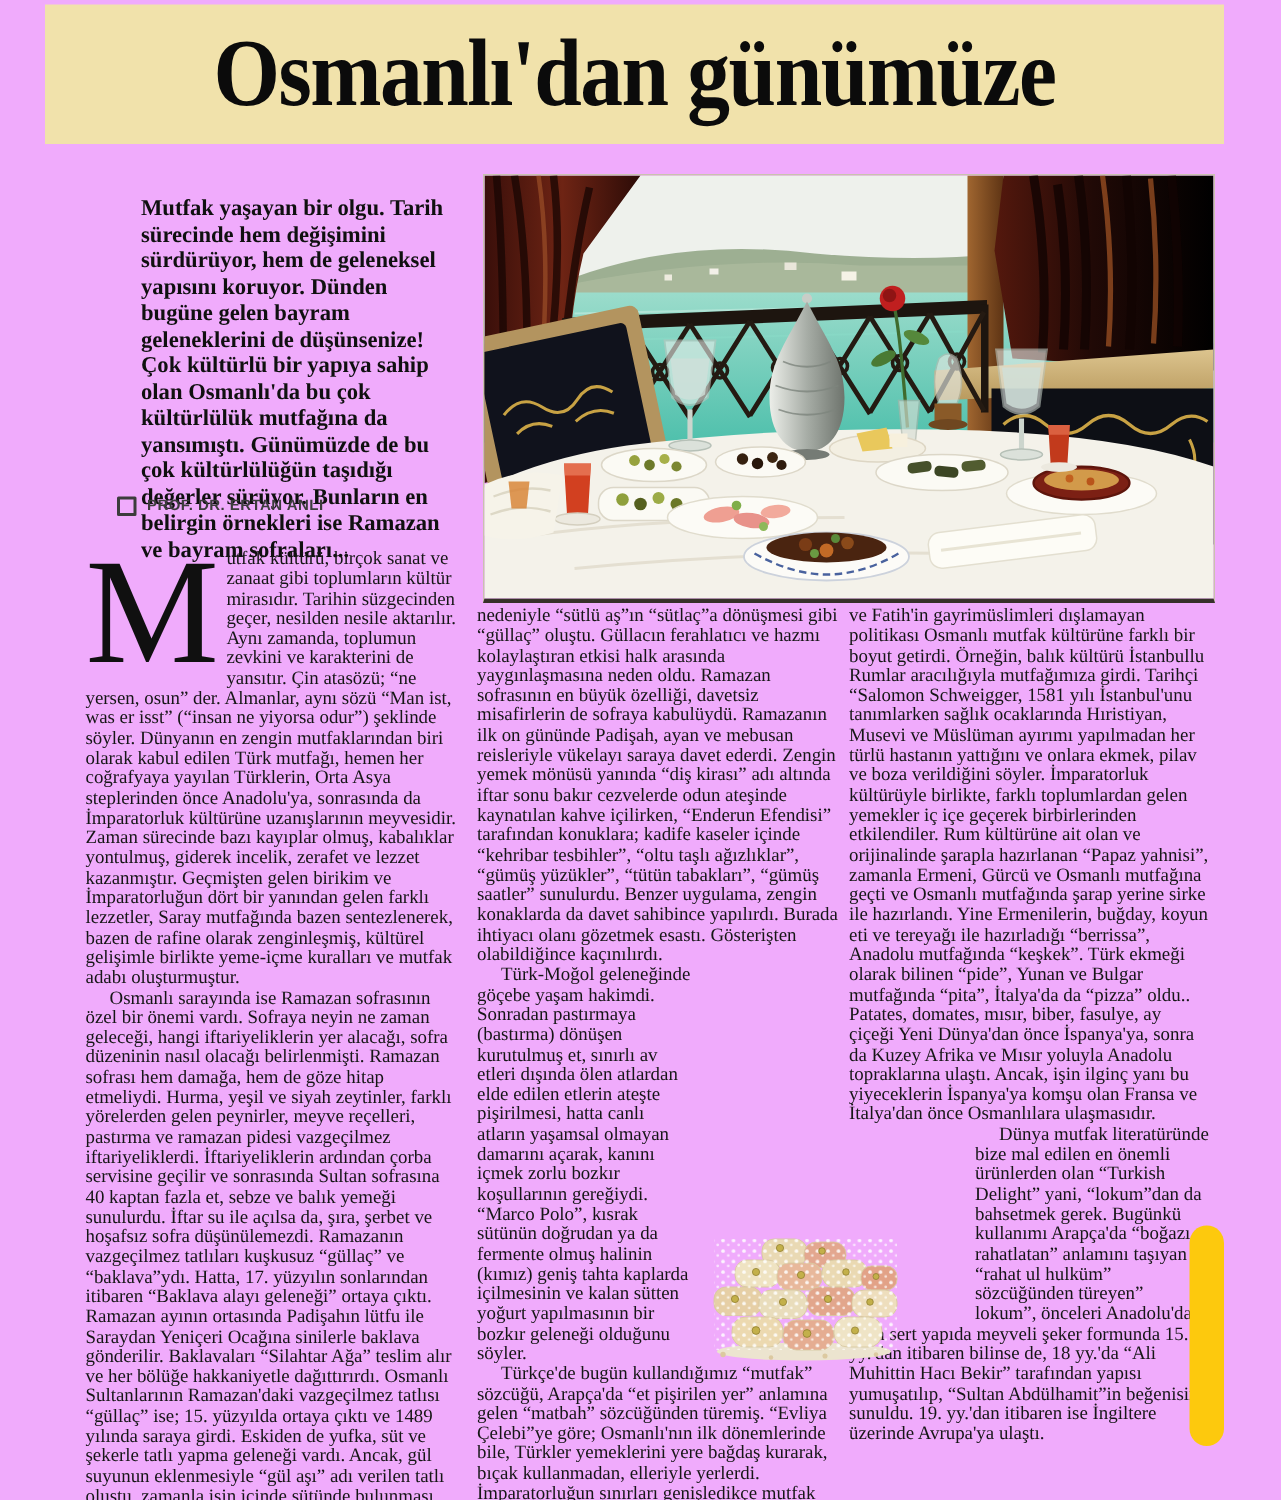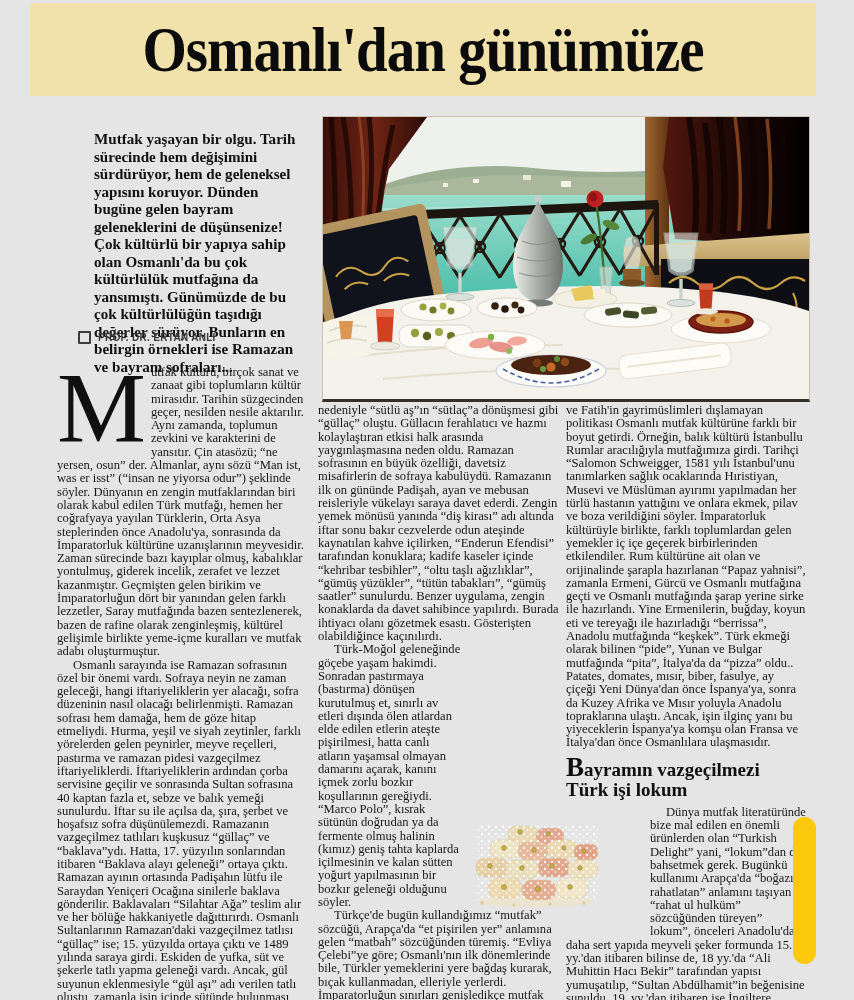--- a/index.html
+++ b/index.html
@@ -1,18 +1,18 @@
 <!DOCTYPE html>
 <html><head>
 <meta charset="utf-8">
 <style>
   html,body{margin:0;padding:0;background:#ffffff;}
   body{width:854px;height:1000px;position:relative;overflow:hidden;
        font-family:"Liberation Serif",serif;color:#151515;}
-  .page{position:absolute;inset:0;background:#e5e5e5;padding-left:28px;}
+  .page{position:absolute;inset:0;background:#f0abfc;padding-left:28px;}
 
   
   .banner{position:absolute;left:30px;top:3px;width:786px;height:93px;
           display:flex;align-items:center;justify-content:center;}
   .banner h1{margin:0;font-family:"Liberation Serif",serif;font-weight:bold;
              font-size:57px;color:#0b0b0b;transform:scaleY(1.12);letter-spacing:-1px;white-space:nowrap;}
 
   
   .lede{position:absolute;left:78px;top:115px;width:241px;}
   .lede p{margin:16px;font-weight:bold;font-size:15.1px;line-height:17.5px;color:#101010;}
@@ -277,21 +277,20 @@
     <p>nedeniyle “sütlü aş”ın “sütlaç”a dönüşmesi gibi “güllaç” oluştu. Güllacın ferahlatıcı ve hazmı kolaylaştıran etkisi halk arasında yaygınlaşmasına neden oldu. Ramazan sofrasının en büyük özelliği, davetsiz misafirlerin de sofraya kabulüydü. Ramazanın ilk on gününde Padişah, ayan ve mebusan reisleriyle vükelayı saraya davet ederdi. Zengin yemek mönüsü yanında “diş kirası” adı altında iftar sonu bakır cezvelerde odun ateşinde kaynatılan kahve içilirken, “Enderun Efendisi” tarafından konuklara; kadife kaseler içinde “kehribar tesbihler”, “oltu taşlı ağızlıklar”, “gümüş yüzükler”, “tütün tabakları”, “gümüş saatler” sunulurdu. Benzer uygulama, zengin konaklarda da davet sahibince yapılırdı. Burada ihtiyacı olanı gözetmek esastı. Gösterişten olabildiğince kaçınılırdı.</p>
     <div class="flow">
       <span class="spacer spacer-right"></span>
       <p class="indent">Türk-Moğol geleneğinde göçebe yaşam hakimdi. Sonradan pastırmaya (bastırma) dönüşen kurutulmuş et, sınırlı av etleri dışında ölen atlardan elde edilen etlerin ateşte pişirilmesi, hatta canlı atların yaşamsal olmayan damarını açarak, kanını içmek zorlu bozkır koşullarının gereğiydi. “Marco Polo”, kısrak sütünün doğrudan ya da fermente olmuş halinin (kımız) geniş tahta kaplarda içilmesinin ve kalan sütten yoğurt yapılmasının bir bozkır geleneği olduğunu söyler.</p>
       <p class="indent">Türkçe'de bugün kullandığımız “mutfak” sözcüğü, Arapça'da “et pişirilen yer” anlamına gelen “matbah” sözcüğünden türemiş. “Evliya Çelebi”ye göre; Osmanlı'nın ilk dönemlerinde bile, Türkler yemeklerini yere bağdaş kurarak, bıçak kullanmadan, elleriyle yerlerdi. İmparatorluğun sınırları genişledikçe mutfak evrim geçirdi. Özellikle, İstanbul'un fethi</p>
     </div>
   </section>
 
   <section class="col col-right">
     <p>ve Fatih'in gayrimüslimleri dışlamayan politikası Osmanlı mutfak kültürüne farklı bir boyut getirdi. Örneğin, balık kültürü İstanbullu Rumlar aracılığıyla mutfağımıza girdi. Tarihçi “Salomon Schweigger, 1581 yılı İstanbul'unu tanımlarken sağlık ocaklarında Hıristiyan, Musevi ve Müslüman ayırımı yapılmadan her türlü hastanın yattığını ve onlara ekmek, pilav ve boza verildiğini söyler. İmparatorluk kültürüyle birlikte, farklı toplumlardan gelen yemekler iç içe geçerek birbirlerinden etkilendiler. Rum kültürüne ait olan ve orijinalinde şarapla hazırlanan “Papaz yahnisi”, zamanla Ermeni, Gürcü ve Osmanlı mutfağına geçti ve Osmanlı mutfağında şarap yerine sirke ile hazırlandı. Yine Ermenilerin, buğday, koyun eti ve tereyağı ile hazırladığı “berrissa”, Anadolu mutfağında “keşkek”. Türk ekmeği olarak bilinen “pide”, Yunan ve Bulgar mutfağında “pita”, İtalya'da da “pizza” oldu.. Patates, domates, mısır, biber, fasulye, ay çiçeği Yeni Dünya'dan önce İspanya'ya, sonra da Kuzey Afrika ve Mısır yoluyla Anadolu topraklarına ulaştı. Ancak, işin ilginç yanı bu yiyeceklerin İspanya'ya komşu olan Fransa ve İtalya'dan önce Osmanlılara ulaşmasıdır.</p>
-    <h2><span class="big">B</span><span>ayramın vazgeçilmezi Türk işi lokum</span></h2>
     <div class="flow">
       <span class="spacer spacer-left"></span>
       <p class="indent">Dünya mutfak literatüründe bize mal edilen en önemli ürünlerden olan “Turkish Delight” yani, “lokum”dan da bahsetmek gerek. Bugünkü kullanımı Arapça'da “boğazı rahatlatan” anlamını taşıyan “rahat ul hulküm” sözcüğünden türeyen” lokum”, önceleri Anadolu'da, daha sert yapıda meyveli şeker formunda 15. yy.'dan itibaren bilinse de, 18 yy.'da “Ali Muhittin Hacı Bekir” tarafından yapısı yumuşatılıp, “Sultan Abdülhamit”in beğenisine sunuldu. 19. yy.'dan itibaren ise İngiltere üzerinde Avrupa'ya ulaştı.</p>
     </div>
   </section>
 
   <div class="lokum">
     <svg viewBox="0 0 168 92">
       <ellipse cx="84" cy="83" rx="58" ry="6" fill="#ece4cf"></ellipse>
       <g stroke="#d8c9a2" stroke-width="0.6">

